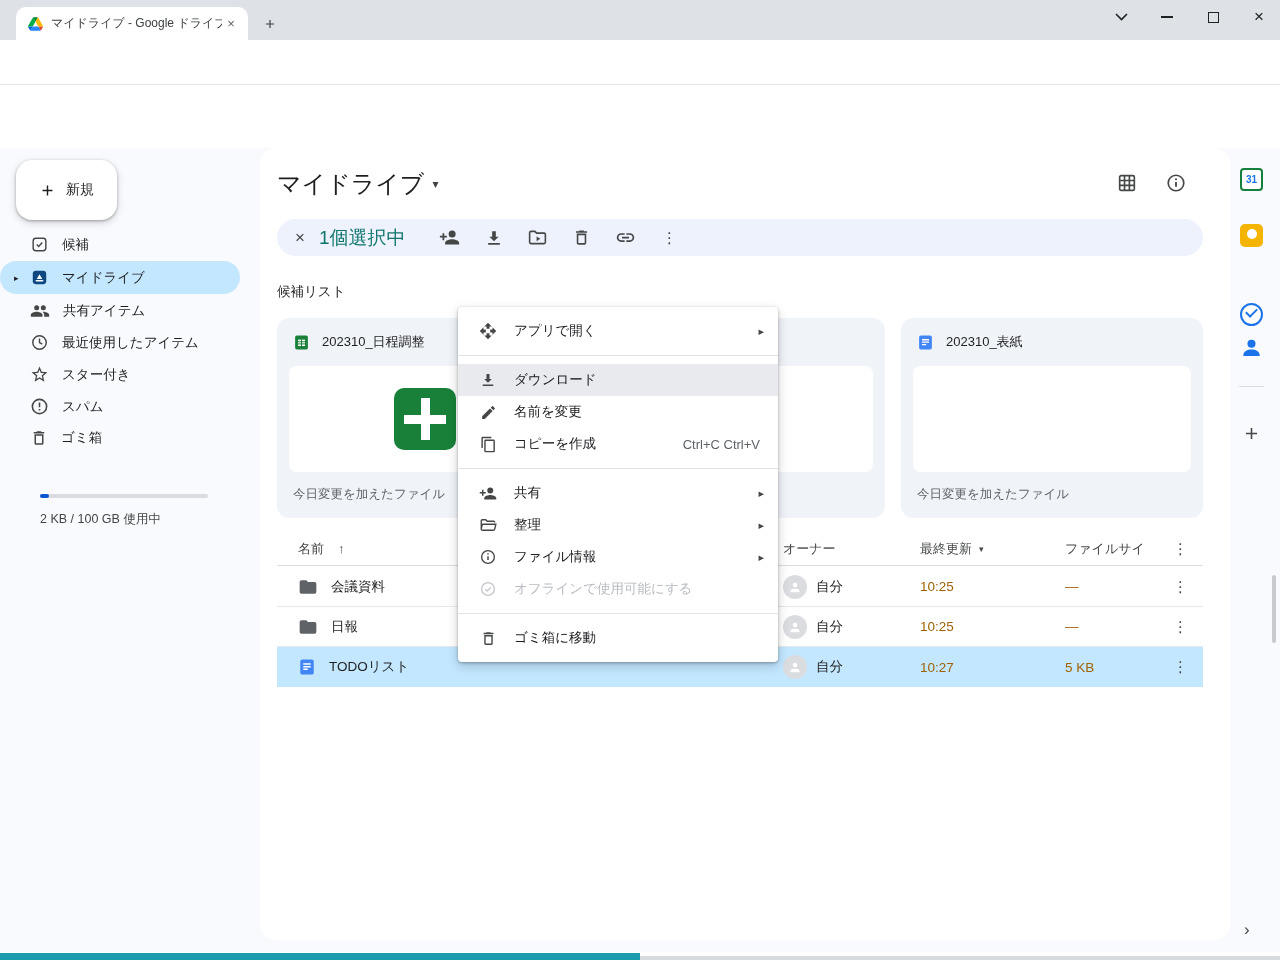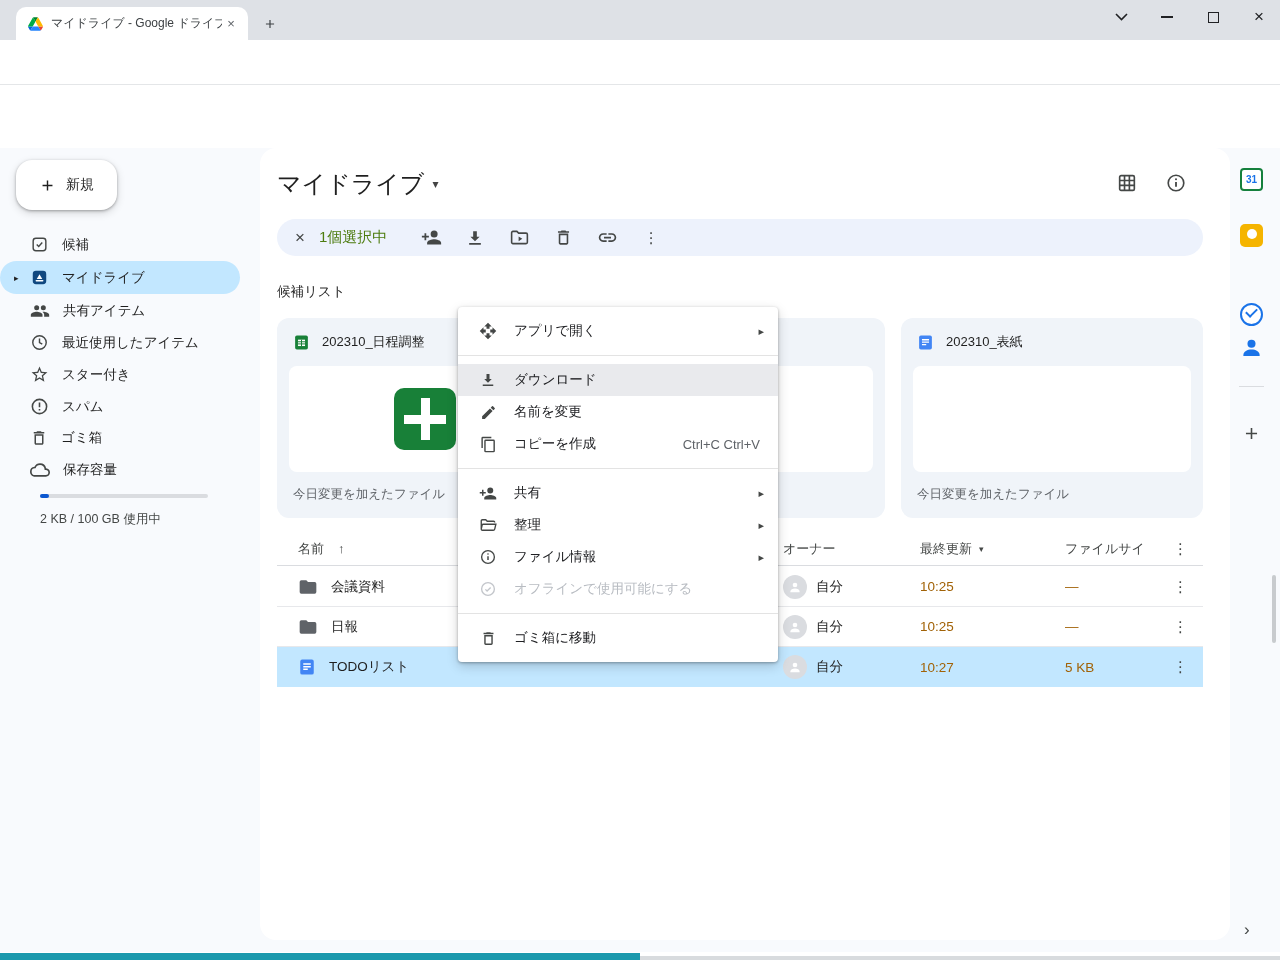--- a/index.html
+++ b/index.html
@@ -35,35 +35,35 @@
   .eccs-text { flex:1; line-height:1; }
   .eccs-line1 { font-size:12.5px; font-weight:bold; letter-spacing:-0.3px; }
   .eccs-line2 { font-size:4.5px; color:#d93025; margin-top:2px; white-space:nowrap; overflow:hidden; }
   .help-circle { width:21px; height:21px; border:1.8px solid #444746; border-radius:50%; display:flex; align-items:center; justify-content:center; font-size:13px; font-weight:bold; color:#444746; }
 
   
   .workspace { left:0; top:148px; width:1280px; height:804px; background:#f8fafd; }
   .main-surface { left:260px; top:148px; width:970px; height:792px; background:#fff; border-radius:16px; }
 
   
-  .new-btn { left:16px; top:160px; width:101px; height:50px; background:#fff; border-radius:16px; box-shadow:0 1px 3px rgba(0,0,0,.3),0 3px 8px rgba(0,0,0,.15); display:flex; align-items:center; justify-content:center; gap:10px; font-size:14px; font-weight:500; color:#1f1f1f; }
+  .new-btn { left:16px; top:160px; width:101px; height:60px; background:#fff; border-radius:16px; box-shadow:0 1px 3px rgba(0,0,0,.3),0 3px 8px rgba(0,0,0,.15); display:flex; align-items:center; justify-content:center; gap:10px; font-size:14px; font-weight:500; color:#1f1f1f; }
   .side-item { left:0; width:240px; height:33px; border-radius:17px; display:flex; align-items:center; padding-left:30px; font-size:13.5px; color:#1f1f1f; }
   .side-item .lbl { margin-left:13px; }
   .side-item.selected { background:#c2e7ff; font-weight:500; }
   .side-arrow { position:absolute; left:14px; font-size:9px; color:#1f1f1f; }
   .storage-bar { left:40px; top:494px; width:168px; height:4px; background:#dadce0; border-radius:2px; }
   .storage-fill { width:9px; height:4px; background:#0b57d0; border-radius:2px; }
   .storage-text { left:40px; top:511px; font-size:12.5px; color:#444746; }
 
   
   .page-title { left:277px; top:168px; font-size:24px; color:#1f1f1f; display:flex; align-items:center; gap:8px; }
   .caret { font-size:12px; color:#444; }
   .sel-bar { left:277px; top:219px; width:926px; height:37px; background:#edf2fc; border-radius:19px; display:flex; align-items:center; }
   .sel-x { margin-left:18px; font-size:17px; color:#444746; width:24px; }
-  .sel-count { font-size:15px; color:#4d7c0f; margin-right:22px; }
+  .sel-count { font-size:19px; color:#0f766e; margin-right:22px; }
   .sel-icon { width:44px; height:30px; display:flex; align-items:center; justify-content:center; }
   .section-label { left:277px; top:283px; font-size:13.5px; color:#1f1f1f; }
 
   .card { top:318px; width:296px; height:200px; background:#f0f4f9; border-radius:12px; }
   .card-head { height:48px; display:flex; align-items:center; padding:0 16px; gap:12px; }
   .card-name { font-size:13px; font-weight:500; color:#1f1f1f; }
   .card-preview { margin:0 12px; height:106px; background:#fff; border-radius:8px; display:flex; align-items:center; justify-content:center; overflow:hidden; }
   .card-caption { margin:14px 16px 0; font-size:12.5px; color:#5f6368; }
   .sheets-big { width:62px; height:62px; background:#188038; border-radius:10px; position:relative; }
   .sheets-big::before { content:""; position:absolute; left:10px; right:10px; top:27px; height:9px; background:#fff; }
@@ -310,28 +310,20 @@
     <span class="lbl">スパム</span>
   </div>
   <div class="abs side-item" style="top:421px;">
     <span>
         <svg width="18" height="18" viewBox="0 0 24 24" fill="#444746">
           <path d="M6 19c0 1.1.9 2 2 2h8c1.1 0 2-.9 2-2V7H6v12zM8 9h8v10H8V9zm7.5-5l-1-1h-5l-1 1H5v2h14V4h-3.5z"></path>
         </svg>
       </span>
     <span class="lbl">ゴミ箱</span>
   </div>
-  <div class="abs side-item" style="top:453px;">
-    <span>
-        <svg width="20" height="20" viewBox="0 0 24 24" fill="#444746">
-          <path d="M19.35 10.04A7.49 7.49 0 0012 4a7.48 7.48 0 00-6.65 4.04A5.994 5.994 0 000 14c0 3.31 2.69 6 6 6h13c2.76 0 5-2.24 5-5 0-2.64-2.05-4.78-4.65-4.96zM19 18H6a4 4 0 01-4-4 4 4 0 014-4h.71A5.5 5.5 0 0112 6a5.5 5.5 0 015.5 5.5v.5H19a3 3 0 010 6z"></path>
-        </svg>
-      </span>
-    <span class="lbl">保存容量</span>
-  </div>
 
   <div class="abs storage-bar">
       <div class="storage-fill"></div>
     </div>
   <div class="abs storage-text">2 KB / 100 GB 使用中</div>
 
   <div class="abs page-title">
     <span>マイドライブ</span>
     <span class="caret">▾</span>
   </div>

